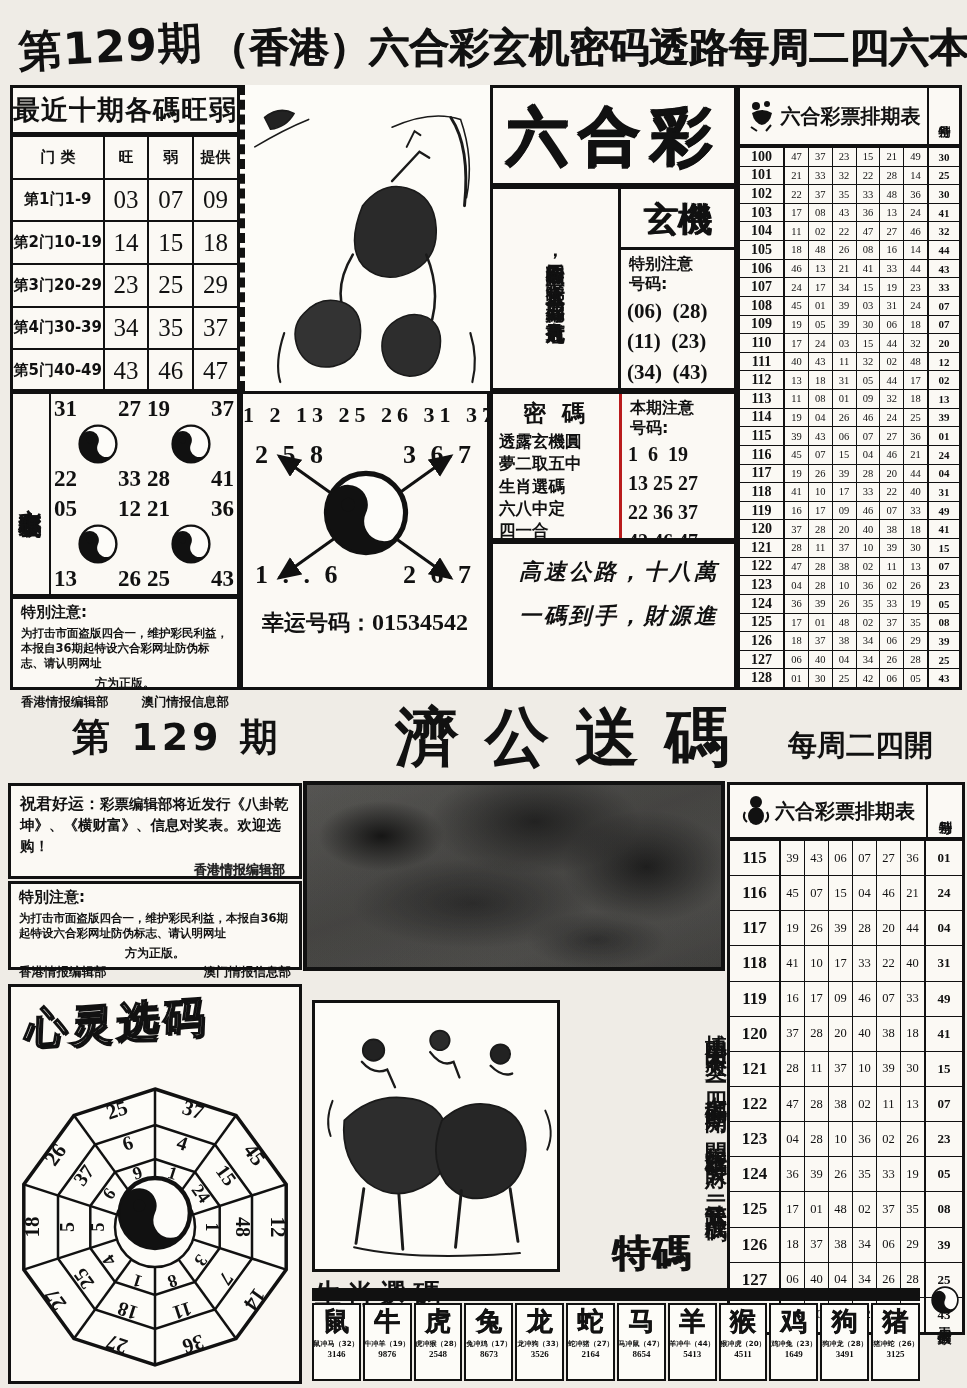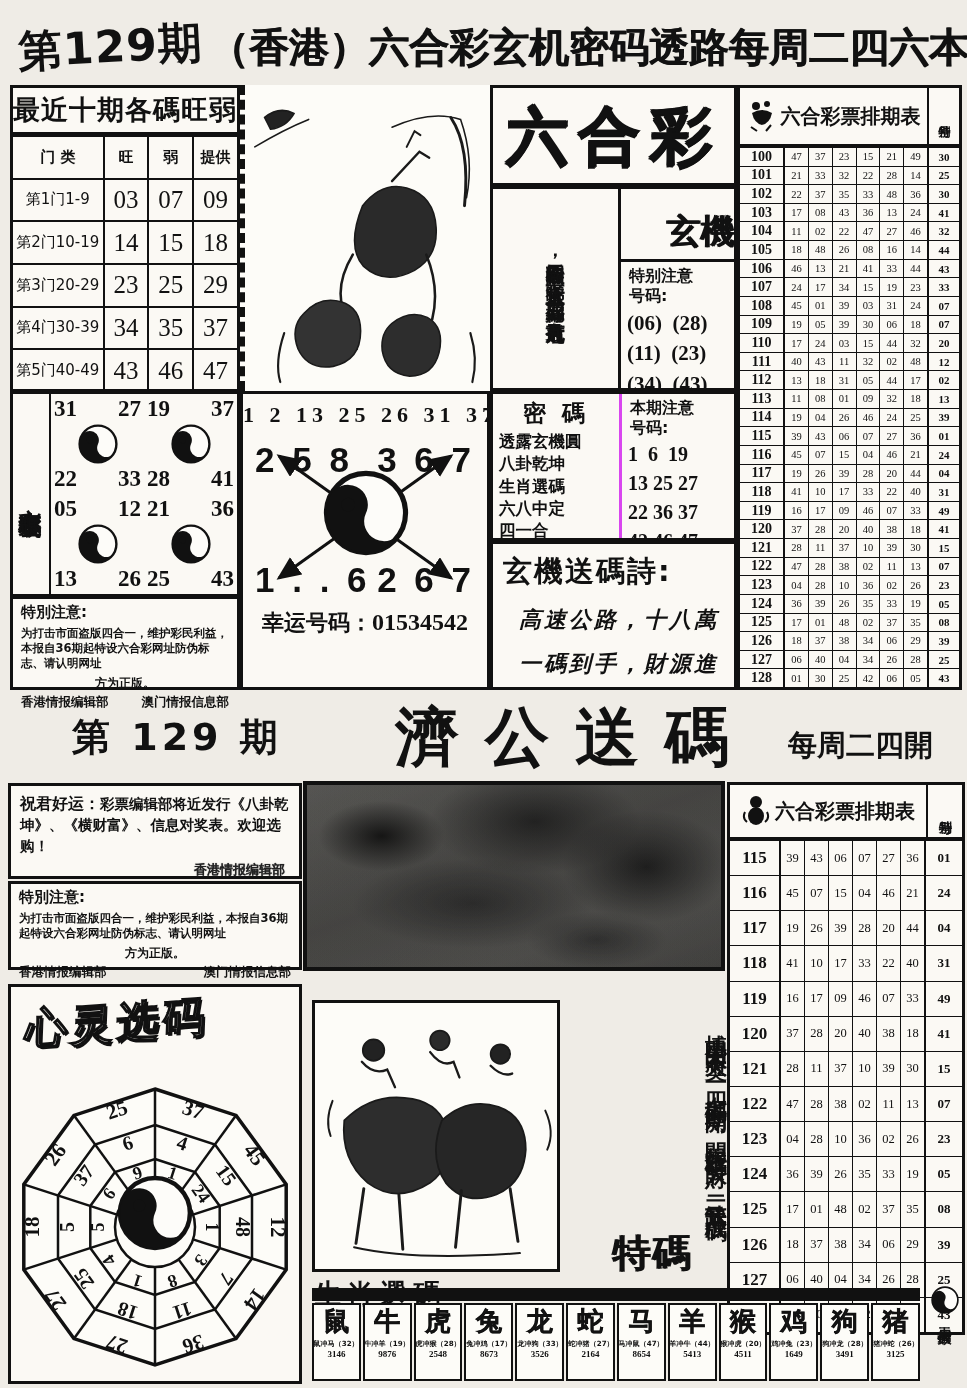--- a/index.html
+++ b/index.html
@@ -11,21 +11,21 @@
         font-weight:900;white-space:nowrap;}
   .hdr1 .period{font-size:44px;transform:rotate(-3deg);margin-right:6px;letter-spacing:1px;}
   .hdr1 .rest{font-size:40px;letter-spacing:0px;text-shadow:1px 0 0 #111;}
   
   .hc-title{height:44px;display:flex;align-items:center;justify-content:center;font-size:27px;font-weight:900;
             border-bottom:3px solid #111;letter-spacing:1px;}
   .hc-grid{display:grid;grid-template-columns:40% 20% 20% 20%;grid-auto-rows:1fr;height:256px;}
   .hc-cell{border-left:2px solid #111;border-top:2px solid #111;display:flex;align-items:center;justify-content:center;}
   .hc-cell.c0{border-left:none;}
   .hc-cell.hdr{font-size:15px;font-weight:900;}
-  .hc-cell.door{font-size:15px;font-weight:400;white-space:nowrap;}
+  .hc-cell.door{font-size:15px;font-weight:700;white-space:nowrap;}
   .hc-cell.num{font-family:"Liberation Serif",serif;font-size:25px;}
   
   .lucky-inner{position:absolute;inset:0;display:flex;}
   .lucky-title{writing-mode:vertical-rl;font-size:23px;font-weight:900;width:36px;height:100%;
                display:flex;align-items:center;justify-content:center;letter-spacing:1px;border-right:2px solid #111;}
   .lucky-groups{flex:1;display:grid;grid-template-columns:1fr 1fr;grid-template-rows:1fr 1fr;}
   .lucky-group{position:relative;}
   .lucky-group .n{position:absolute;font-family:"Liberation Serif",serif;font-size:23px;font-weight:700;}
   .lucky-group .tl{left:3px;top:2px;} .lucky-group .tr{right:3px;top:2px;}
   .lucky-group .bl{left:3px;bottom:2px;} .lucky-group .br{right:3px;bottom:2px;}
@@ -35,21 +35,21 @@
   .notice-title{font-size:15px;font-weight:900;margin:4px 8px 2px 8px;}
   .notice-body{font-size:11.5px;line-height:1.3;margin:4px 8px;font-weight:700;}
   .notice-tail{font-size:12px;font-weight:900;text-align:center;margin-top:1px;}
   .notice-stamps{display:flex;justify-content:space-between;margin:2px 8px 0 8px;font-size:12.5px;font-weight:900;}
   
   .illus{position:absolute;background:#fdfcf8;box-sizing:border-box;}
   .illus svg{width:100%;height:100%;display:block;}
   
   .d-top{position:absolute;top:8px;width:100%;text-align:center;font-family:"Liberation Serif",serif;
          font-size:22px;font-weight:700;letter-spacing:5px;white-space:nowrap;}
-  .d-corner{position:absolute;font-family:Liberation Sans, sans-serif;font-size:35px;font-weight:700;letter-spacing:4px;}
+  .d-corner{position:absolute;font-family:Liberation Serif, serif;font-size:26px;font-weight:700;letter-spacing:4px;}
   .d-svg{position:absolute;left:0;top:40px;width:244px;height:160px;}
   .d-yy{position:absolute;left:80px;top:76px;width:86px;height:86px;}
   .d-lucky{position:absolute;top:214px;width:100%;text-align:center;font-size:22px;font-weight:900;}
   .d-lucky .val{font-family:"Liberation Serif",serif;font-weight:700;font-size:24px;}
   .d-method{position:absolute;top:248px;width:100%;text-align:center;font-size:18px;font-weight:700;}
   
   .big3{display:flex;align-items:center;justify-content:center;font-size:62px;font-weight:900;
         letter-spacing:10px;text-shadow:2px 0 0 #111,0 2px 0 #111,1px 1px 0 #111;}
   .v-poem{writing-mode:vertical-rl;font-size:19px;font-weight:900;line-height:1.35;height:100%;
           display:flex;align-items:center;justify-content:center;padding:6px 4px;box-sizing:border-box;}
@@ -309,51 +309,50 @@
   <div class="box big3" style="left:490px;top:85px;width:247px;height:101px;">六合彩</div>
 
   <div class="box" style="left:490px;top:186px;width:247px;height:205px;display:flex;">
     <div style="width:128px;border-right:3px solid #111;" class="v-poem">
       <div>陵行四二取中间，</div>
       <div>从下直上睇六行。</div>
       <div>三五偏二四四好，</div>
       <div>前后有七又有九。</div>
     </div>
     <div style="flex:1;display:flex;flex-direction:column;">
-      <div class="sub-title" style="padding-top:20px;text-align:right;">玄機</div>
+      <div class="sub-title" style="padding-top:8px;">玄機</div>
       <div style="flex:1;border-top:3px solid #111;margin-top:4px;">
         <div class="att-title">
           <span>特别注意</span><br><span>号码:</span>
         </div>
         <div class="att-rows"><span>(06)  (28)</span><br><span>(11)  (23)</span><br><span>(34)  (43)</span></div>
       </div>
     </div>
   </div>
 
   <div class="box" style="left:490px;top:391px;width:247px;height:150px;display:flex;">
-    <div style="width:126px;border-right:3px solid #d946ef;">
+    <div style="width:126px;border-right:3px solid #b91c1c;">
       <div class="pw-title">密 碼</div>
       <div class="pw-lines">
         <div>透露玄機圓</div>
-        <div>八卦乾坤</div>
+        <div>夢二取五中</div>
         <div>生肖選碼</div>
         <div>六八中定</div>
         <div>四一合</div>
       </div>
     </div>
     <div style="flex:1;">
       <div class="att-title">
         <span>本期注意</span><br><span>号码:</span>
       </div>
       <div class="att-rows" style="font-size:20px;"><span>1  6  19</span><br><span>13 25 27</span><br><span>22 36 37</span><br><span>42 46 47</span></div>
     </div>
   </div>
 
   <div class="box" style="left:490px;top:541px;width:247px;height:149px;">
-    <div class="poem-box-title">玄機送碼詩:</div>
     <div class="poem-box-lines">
       <div>高速公路，十八萬</div>
       <div>一碼到手，財源進</div>
     </div>
   </div>
 
   <div class="sched sched-top" style="left:737px;top:85px;width:225px;height:605px;">
     <div class="sched-head">
       <div class="sched-title">
         <svg class="deco-icon" viewBox="0 0 30 34">

